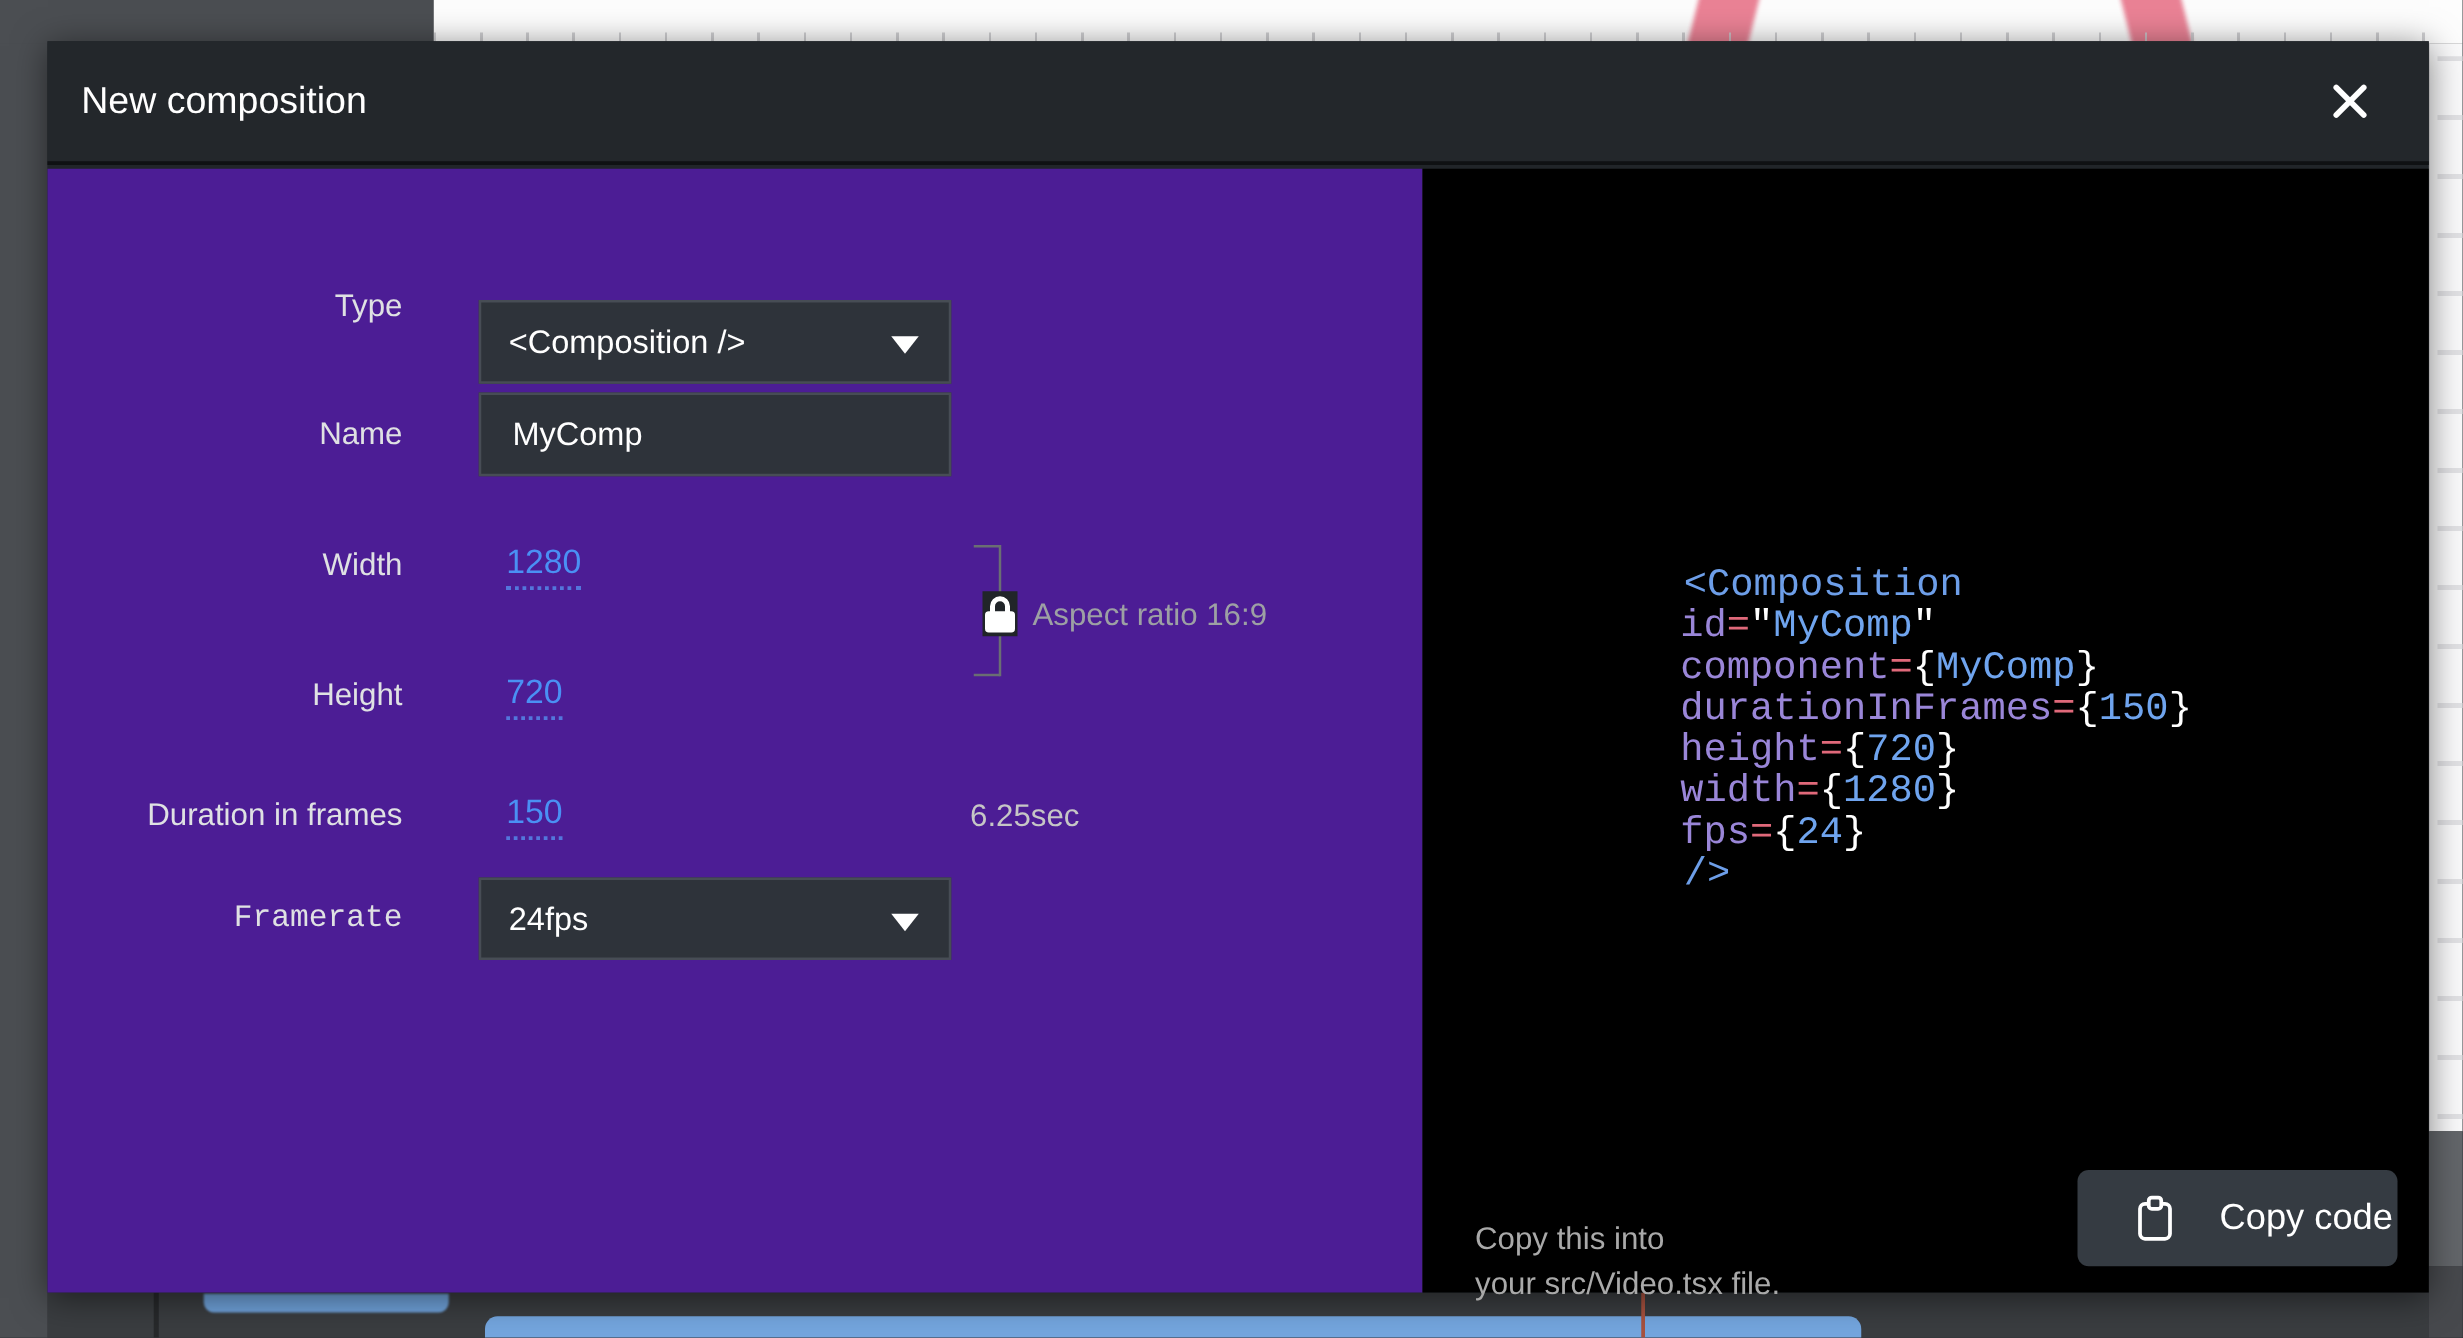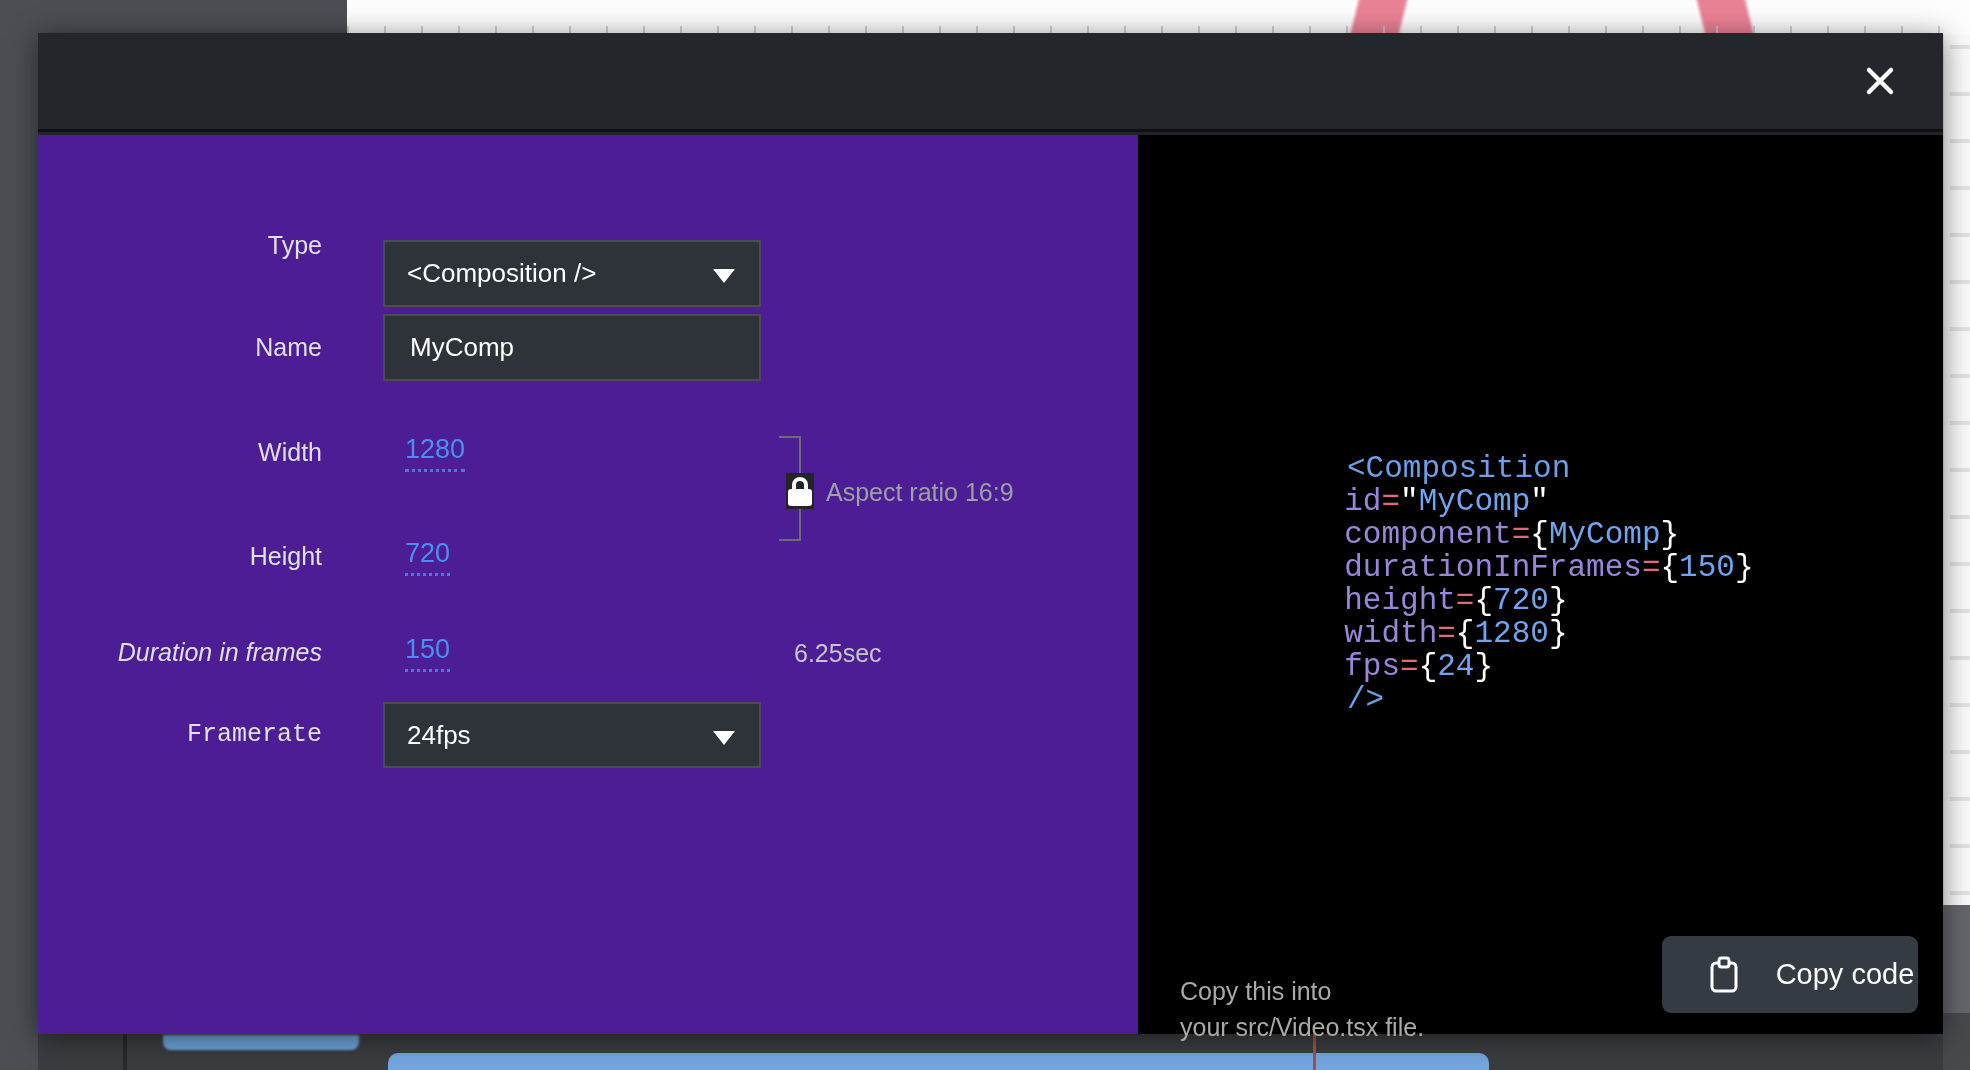--- a/index.html
+++ b/index.html
@@ -50,21 +50,21 @@
   .select-box, .input-box { position:absolute; left:345px; width:378px; height:67px;
     background:#2e333a; border:2px solid #474d55; color:#ffffff; font-size:26px;
     line-height:63px; padding-left:22px; cursor:pointer; }
   .input-box { padding-left:25px; cursor:text; }
   .caret { position:absolute; right:24px; top:27px; width:0; height:0;
     border-left:11px solid transparent; border-right:11px solid transparent;
     border-top:14px solid #ffffff; }
   .num-link { position:absolute; left:367px; color:var(--accent-blue,#4a90f4); font-size:27px;
     line-height:30px; padding-bottom:5px;
     border-bottom:3px dotted rgba(86,148,244,.75); cursor:pointer; display:inline-block; }
-  .sec-text { position:absolute; left:756px; color:#c6c6c6; font-size:25px; }
+  .sec-text { position:absolute; left:738px; color:#c6c6c6; font-size:25px; }
 
   .bracket-v { position:absolute; left:761px; top:301px; width:2px; height:105px; background:#6a6e73; }
   .bracket-t { position:absolute; left:741px; width:21px; height:2px; background:#6a6e73; }
   .lock-wrap { position:absolute; left:748px; top:338px; width:28px; height:36px; background:#212529;
     display:flex; align-items:center; justify-content:center; }
   .aspect-text { position:absolute; left:788px; top:343px; font-size:25px; color:#9da0a4; line-height:28px; }
 
   
   .code-block { position:absolute; left:169px; top:317px;
     font-family:"Liberation Mono", monospace; font-size:31px; line-height:33px; white-space:pre; }
@@ -98,20 +98,21 @@
   <div class="bg-bottom">
     <div class="v-line"></div>
     <div class="timeline-tab"></div>
     <div class="timeline-bar"></div>
     <div class="playhead-line"></div>
   </div>
 
   <div class="modal">
 
     <div class="titlebar">
+      <div class="title">New composition</div>
       <button class="close-btn" aria-label="Close">
         <svg width="30" height="30" viewBox="0 0 30 30">
           <line x1="4" y1="4" x2="26" y2="26" stroke="#fff" stroke-width="4.5" stroke-linecap="round"></line>
           <line x1="26" y1="4" x2="4" y2="26" stroke="#fff" stroke-width="4.5" stroke-linecap="round"></line>
         </svg>
       </button>
     </div>
 
     <div class="body">
 
@@ -138,21 +139,21 @@
         <div class="bracket-t" style="top:301px;"></div>
         <div class="bracket-t" style="top:404px;"></div>
         <div class="lock-wrap">
           <svg width="26" height="33" viewBox="0 0 26 33">
             <path d="M7 15 v-5 a6 6 0 0 1 12 0 v5" fill="none" stroke="#fff" stroke-width="4"></path>
             <rect x="1" y="14" width="24" height="17" rx="3" fill="#fff"></rect>
           </svg>
         </div>
         <div class="aspect-text">Aspect ratio 16:9</div>
 
-        <div class="f-label" style="top:499px; line-height:36px;font-style:italic;">Duration in frames</div>
+        <div class="f-label" style="top:499px; line-height:36px;">Duration in frames</div>
         <span class="num-link" style="top:499px;">150</span>
         <div class="sec-text" style="top:501px; line-height:34px;">6.25sec</div>
 
         <div class="f-label" style="top:567px; line-height:66px;font-family:Liberation Mono, monospace;">Framerate</div>
         <div class="select-box" style="top:567px; height:66px; line-height:62px;">
           <span>24fps</span>
           <span class="caret"></span>
         </div>
       </div>
 

